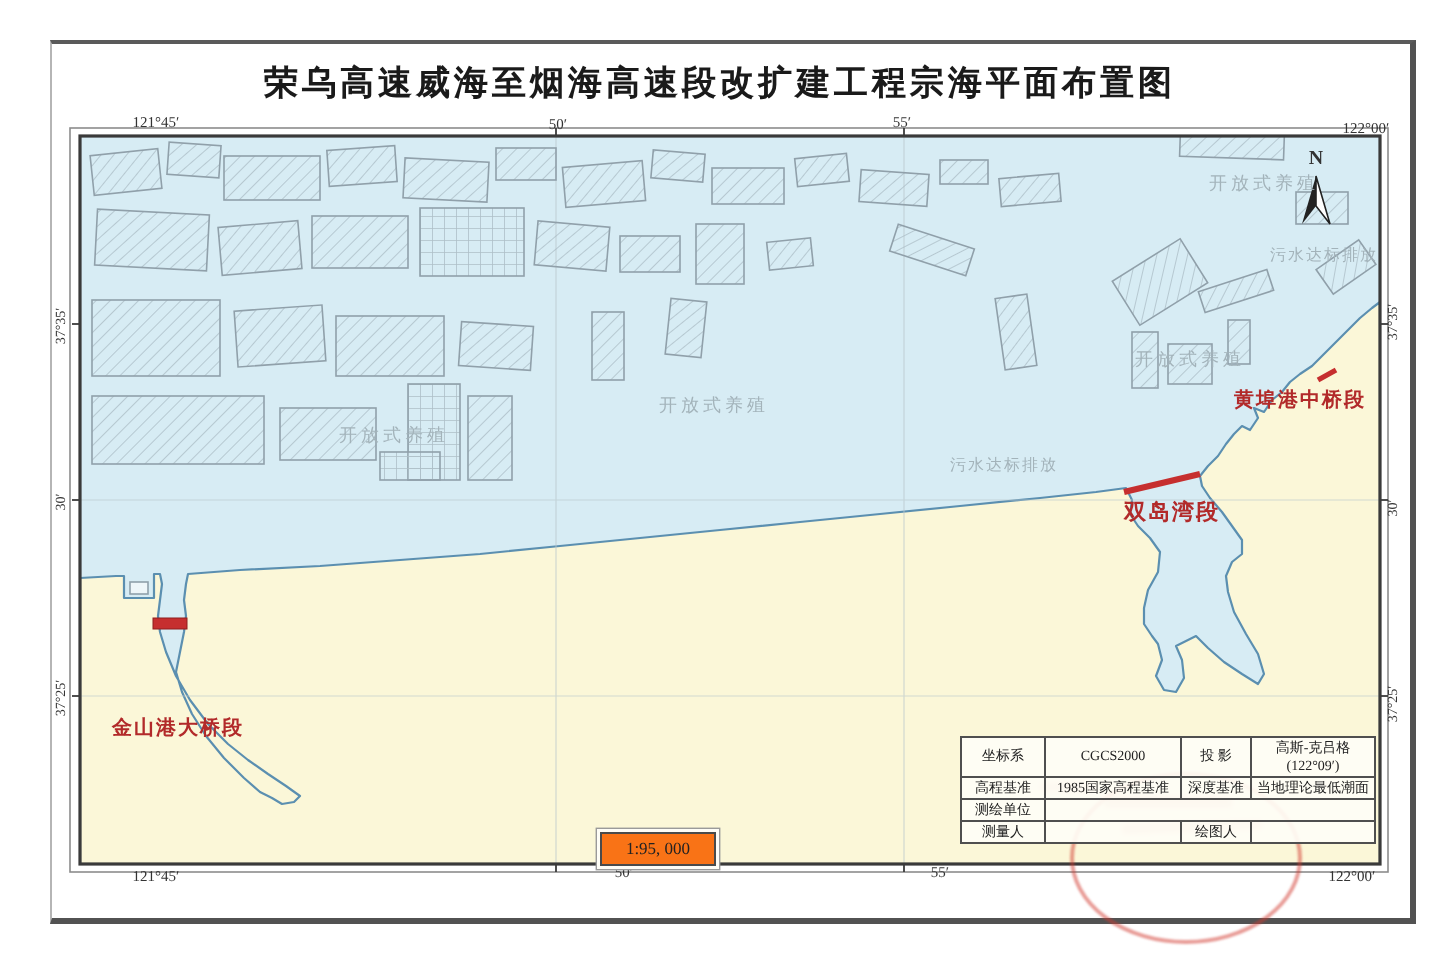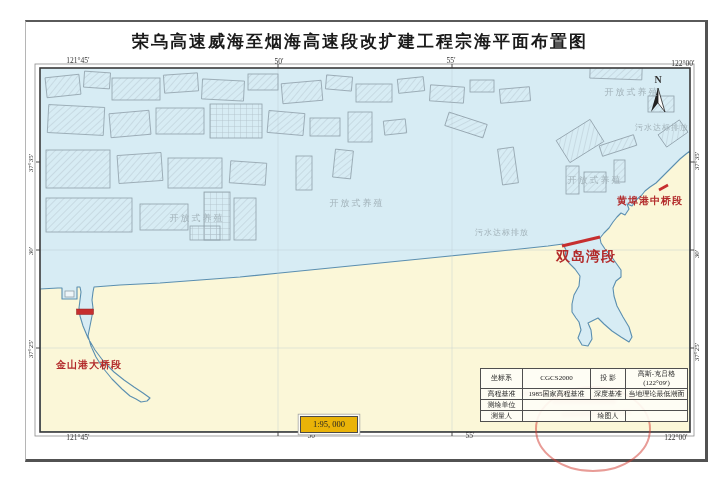--- a/index.html
+++ b/index.html
@@ -7,21 +7,21 @@
           font-family:"Liberation Serif","DejaVu Serif",serif;border-radius:29px;}
   #sheet{position:absolute;left:25px;top:20px;width:679px;height:437px;background:#fff;
          border-top:2px solid #5a5a5a;border-right:3px solid #525252;
          border-bottom:3px solid #525252;border-left:1px solid #b5b5b5;}
   #mapsvg{position:absolute;left:0;top:0;z-index:2;}
   .ptxt{position:absolute;z-index:5;white-space:nowrap;transform:translate(-50%,-50%);
         color:#333;line-height:1;}
   #title{position:absolute;left:0;top:30px;width:720px;text-align:center;z-index:6;
          font-size:17px;font-weight:bold;letter-spacing:2px;color:#1a1a1a;}
   #scalebox{position:absolute;left:300px;top:416px;width:56px;height:15px;z-index:6;
-            background:#eab308;border:1px solid #4a4a4a;box-shadow:0 0 0 1.5px #fefdf6,0 0 0 2.2px #9a9a9a;
+            background:#f97316;border:1px solid #4a4a4a;box-shadow:0 0 0 1.5px #fefdf6,0 0 0 2.2px #9a9a9a;
             font-size:8.5px;text-align:center;line-height:15px;color:#222;}
   #infotable{position:absolute;left:480px;top:368px;z-index:6;border-collapse:collapse;
              background:rgba(254,253,246,.92);table-layout:fixed;}
   #infotable td{border:1px solid #4f4f4f;font-size:7px;color:#222;text-align:center;
                 padding:0 1px;overflow:hidden;line-height:1.15;}
 </style>
 </head>
 <body>
 
 <div id="canvas">
@@ -200,16 +200,16 @@
     <div class="ptxt" style="left: 697px; top: 161px; font-size: 7px; color: rgb(51, 51, 51); transform: translate(-50%, -50%) rotate(-90deg);">37°35′</div>
     <div class="ptxt" style="left: 697px; top: 254px; font-size: 7px; color: rgb(51, 51, 51); transform: translate(-50%, -50%) rotate(-90deg);">30′</div>
     <div class="ptxt" style="left: 697px; top: 352px; font-size: 7px; color: rgb(51, 51, 51); transform: translate(-50%, -50%) rotate(-90deg);">37°25′</div>
     <div class="ptxt" style="left: 197px; top: 218px; font-size: 9px; color: rgb(163, 179, 186); letter-spacing: 2px;">开放式养殖</div>
     <div class="ptxt" style="left: 357px; top: 203px; font-size: 9px; color: rgb(163, 179, 186); letter-spacing: 2px;">开放式养殖</div>
     <div class="ptxt" style="left: 502px; top: 233px; font-size: 8px; color: rgb(163, 179, 186); letter-spacing: 1px;">污水达标排放</div>
     <div class="ptxt" style="left: 632px; top: 92px; font-size: 9px; color: rgb(163, 179, 186); letter-spacing: 2px;">开放式养殖</div>
     <div class="ptxt" style="left: 662px; top: 128px; font-size: 8px; color: rgb(163, 179, 186); letter-spacing: 1px;">污水达标排放</div>
     <div class="ptxt" style="left: 595px; top: 180px; font-size: 9px; color: rgb(163, 179, 186); letter-spacing: 2px;">开放式养殖</div>
     <div class="ptxt" style="left: 89px; top: 322px; font-size: 10px; color: rgb(178, 42, 42); letter-spacing: 1px; font-weight: bold; margin-top: 43px;">金山港大桥段</div>
-    <div class="ptxt" style="left: 586px; top: 257px; font-size: 14px; color: rgb(178, 42, 42); letter-spacing: 1px; font-weight: bold;">双岛湾段</div>
+    <div class="ptxt" style="left: 586px; top: 257px; font-size: 11px; color: rgb(178, 42, 42); letter-spacing: 1px; font-weight: bold;">双岛湾段</div>
     <div class="ptxt" style="left: 650px; top: 201px; font-size: 10px; color: rgb(178, 42, 42); letter-spacing: 1px; font-weight: bold;">黄埠港中桥段</div>
     <div class="ptxt" style="left: 658px; top: 80px; font-size: 10px; color: rgb(51, 51, 51); font-weight: bold;">N</div>
   </div>
 
 </body></html>

